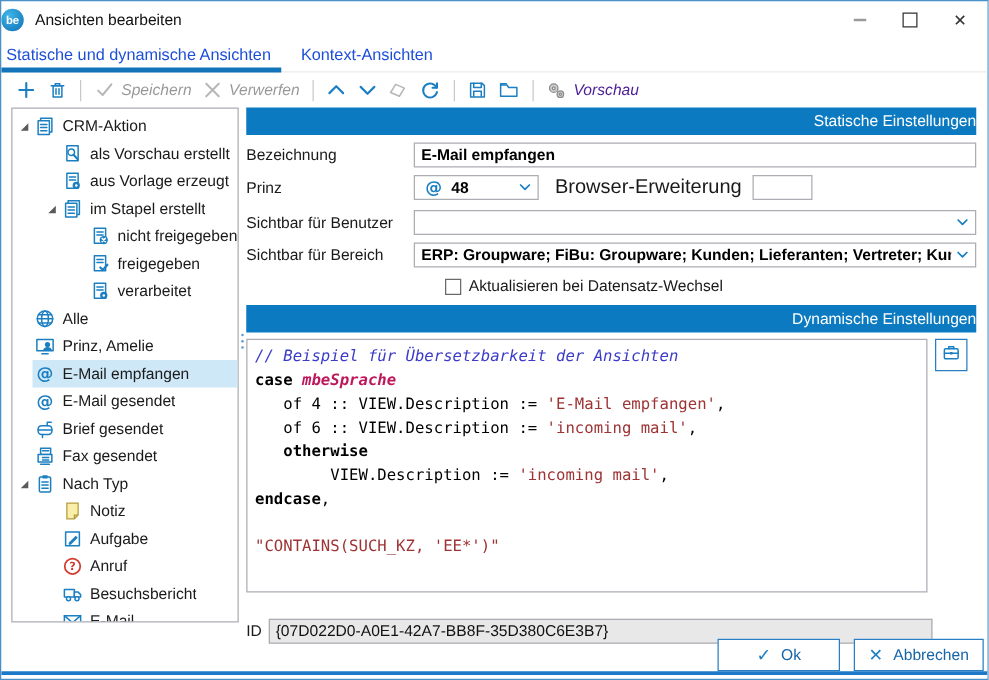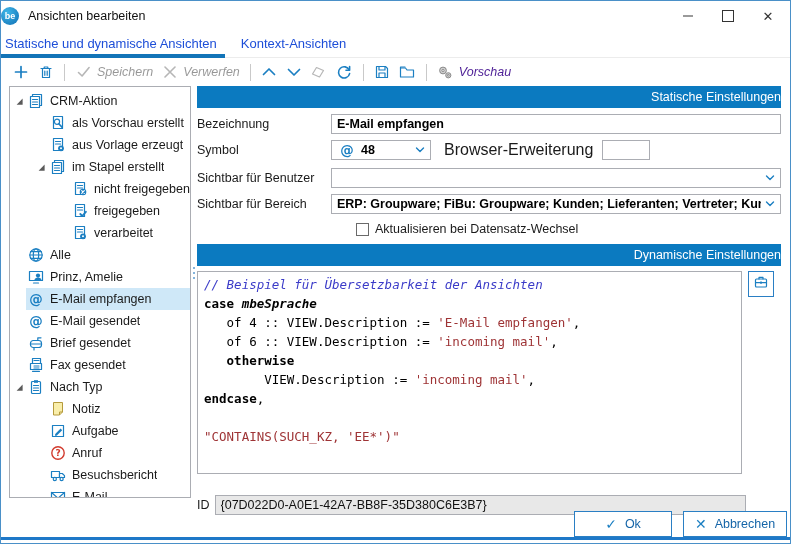--- a/index.html
+++ b/index.html
@@ -57,21 +57,21 @@
   .chk-box{width:13px;height:13px;border:1px solid #6a6a6a;background:#fff;flex:0 0 auto;box-sizing:border-box;}
   .chk-label{font-size:12.5px;margin-left:6px;color:#1a1a1a;}
   .hdr2{margin-top:7px;}
 
   
   .code-row{display:flex;align-items:flex-start;margin-top:5px;}
   .code{width:545px;height:203px;border:1px solid #abadb3;box-sizing:border-box;padding:3px 6px;font-family:"DejaVu Sans Mono",monospace;font-size:12.5px;line-height:19px;overflow:hidden;background:#fff;}
   .code-line{white-space:pre;}
   .code .comment{color:#3b3bc8;font-style:italic;}
   .code .keyword{font-weight:bold;color:#000;}
-  .code .ident{font-weight:bold;font-style:italic;color:#000000;}
+  .code .ident{font-weight:bold;font-style:italic;color:#be185d;}
   .code .string{color:#9e3335;}
   .code .plain{color:#000;}
   .toolbox-btn{width:26px;height:26px;border:1px solid #2a7fc4;margin-left:6px;display:flex;align-items:center;justify-content:center;background:#fff;box-sizing:border-box;}
 
   
   .id-row{display:flex;align-items:center;margin-top:21px;width:549px;}
   .id-label{font-size:12.5px;color:#1a1a1a;margin-right:5px;flex:0 0 auto;}
   .id-input{flex:1;background:#e8e8e8;color:#111;}
 
   
@@ -527,21 +527,21 @@
     <div class="sec-header">
         <span>Statische Einstellungen</span>
       </div>
 
     <div class="frow">
       <div class="flabel">Bezeichnung</div>
       <input class="tinput grow bold" type="text" value="E-Mail empfangen" style="">
     </div>
 
     <div class="frow">
-      <div class="flabel">Symbol</div>
+      <div class="flabel">Prinz</div>
       <div class="dd symbol-dd">
         <span class="tree-ic">
             <svg viewBox="0 0 16 16" width="16" height="16">
               <text x="8" y="12.5" text-anchor="middle" font-family="DejaVu Sans" font-size="13.5" font-weight="bold" fill="#1b7fc2">@</text>
             </svg>
           </span>
         <span class="bold">48</span>
         <span class="chev">
             <svg viewBox="0 0 10 8" width="10" height="8">
               <path d="M1.5 2L5 5.5 8.5 2" fill="none" stroke="#1b7fc2" stroke-width="1.4" stroke-linecap="round" stroke-linejoin="round"></path>

